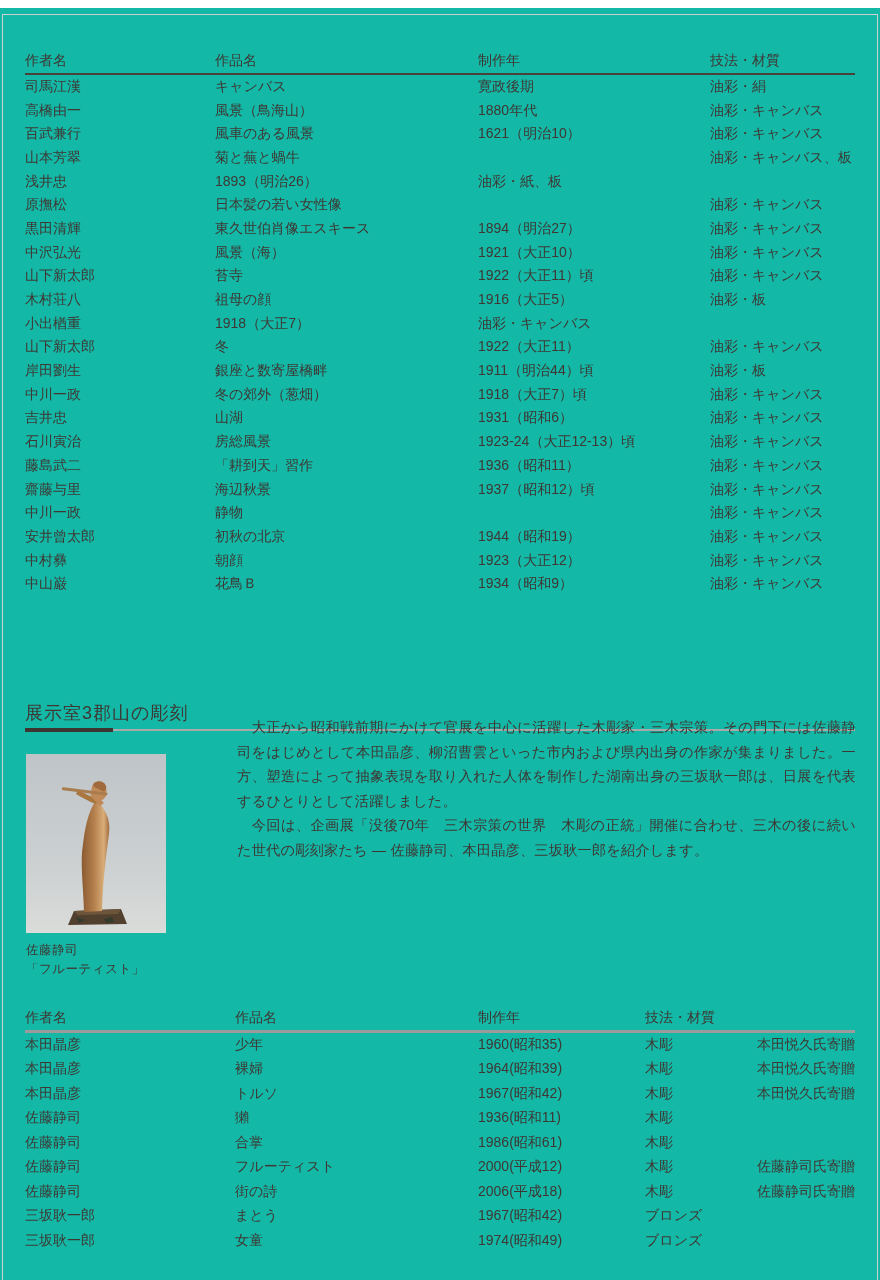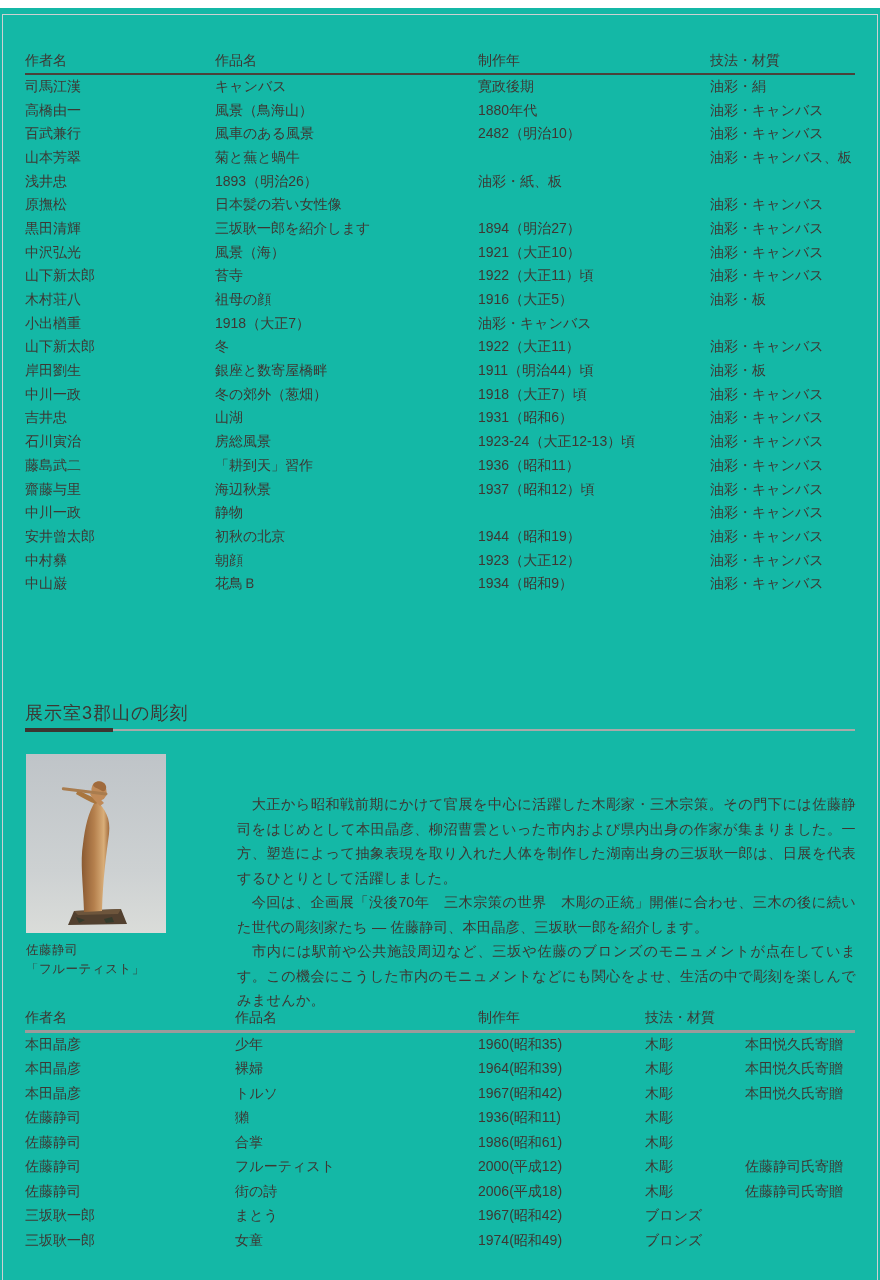--- a/index.html
+++ b/index.html
@@ -22,37 +22,37 @@
   #paintings{top:44px;}
   #paintings .thead,#paintings .trow{grid-template-columns:190px 263px 232px 1fr;}
   #paintings .rule{height:2px;background:#4a423a;margin-top:5px;}
   #paintings .trow{height:23.7px;}
 
   
   #sculptures{top:1001px;}
   #sculptures .thead,#sculptures .trow{grid-template-columns:210px 243px 167px 100px 1fr;}
   #sculptures .rule{height:2.5px;background:#9b9b9b;margin-top:5px;}
   #sculptures .trow{height:24.5px;}
-  #sculptures .tcell.c4,#sculptures .hcell.c4{text-align:left;}
+  #sculptures .tcell.c4,#sculptures .hcell.c4{text-align:right;}
 
   
   .section-head{position:absolute;top:694px;left:25px;width:830px;}
   .section-line{display:flex;font-size:18px;line-height:22px;letter-spacing:1px;}
   .head-underline{position:relative;height:5px;margin-top:4px;}
   .head-underline .thick{position:absolute;left:0;top:0;width:88px;height:4px;background:#3c3530;}
   .head-underline .thin{position:absolute;left:88px;right:0;top:1px;height:1.5px;background:#a9a9a9;}
 
   
   .figure{position:absolute;left:26px;top:746px;width:150px;}
   .photo{width:140px;height:179px;display:block;}
   .caption{font-size:12.5px;line-height:19px;margin-top:8px;letter-spacing:0.5px;}
 
   
   .bodytext{
-    position:absolute;left:237px;top:784px;width:619px;
+    position:absolute;left:237px;top:707px;width:619px;
     font-size:14.2px;line-height:24.5px;text-align:justify;
     letter-spacing:0.2px;
   }
   .bodytext p{margin:0;}
 </style>
 </head>
 <body>
 
 <div class="page">
   <div class="page-edge"></div>
@@ -74,21 +74,21 @@
         </div>
         <div class="trow">
           <div class="tcell c0">高橋由一</div>
           <div class="tcell c1">風景（鳥海山）</div>
           <div class="tcell c2">1880年代</div>
           <div class="tcell c3">油彩・キャンバス</div>
         </div>
         <div class="trow">
           <div class="tcell c0">百武兼行</div>
           <div class="tcell c1">風車のある風景</div>
-          <div class="tcell c2">2482（明治10）</div>
+          <div class="tcell c2">1621（明治10）</div>
           <div class="tcell c3">油彩・キャンバス</div>
         </div>
         <div class="trow">
           <div class="tcell c0">山本芳翠</div>
           <div class="tcell c1">菊と蕪と蝸牛</div>
           <div class="tcell c2"></div>
           <div class="tcell c3">油彩・キャンバス、板</div>
         </div>
         <div class="trow">
           <div class="tcell c0">浅井忠</div>
@@ -96,21 +96,21 @@
           <div class="tcell c3">油彩・紙、板</div>
         </div>
         <div class="trow">
           <div class="tcell c0">原撫松</div>
           <div class="tcell c1">日本髪の若い女性像</div>
           <div class="tcell c2"></div>
           <div class="tcell c3">油彩・キャンバス</div>
         </div>
         <div class="trow">
           <div class="tcell c0">黒田清輝</div>
-          <div class="tcell c1">三坂耿一郎を紹介します</div>
+          <div class="tcell c1">東久世伯肖像エスキース</div>
           <div class="tcell c2">1894（明治27）</div>
           <div class="tcell c3">油彩・キャンバス</div>
         </div>
         <div class="trow">
           <div class="tcell c0">中沢弘光</div>
           <div class="tcell c1">風景（海）</div>
           <div class="tcell c2">1921（大正10）</div>
           <div class="tcell c3">油彩・キャンバス</div>
         </div>
         <div class="trow">
@@ -243,21 +243,20 @@
     </svg>
     <figcaption class="caption">
       <div>佐藤静司</div>
       <div>「フルーティスト」</div>
     </figcaption>
   </figure>
 
   <div class="bodytext">
     <p>　大正から昭和戦前期にかけて官展を中心に活躍した木彫家・三木宗策。その門下には佐藤静司をはじめとして本田晶彦、柳沼曹雲といった市内および県内出身の作家が集まりました。一方、塑造によって抽象表現を取り入れた人体を制作した湖南出身の三坂耿一郎は、日展を代表するひとりとして活躍しました。</p>
     <p>　今回は、企画展「没後70年　三木宗策の世界　木彫の正統」開催に合わせ、三木の後に続いた世代の彫刻家たち ― 佐藤静司、本田晶彦、三坂耿一郎を紹介します。</p>
-    <p>　市内には駅前や公共施設周辺など、三坂や佐藤のブロンズのモニュメントが点在しています。この機会にこうした市内のモニュメントなどにも関心をよせ、生活の中で彫刻を楽しんでみませんか。</p>
   </div>
 
   <div class="tbl" id="sculptures">
     <div class="thead">
       <div class="hcell c0">作者名</div>
       <div class="hcell c1">作品名</div>
       <div class="hcell c2">制作年</div>
       <div class="hcell c3">技法・材質</div>
       <div class="hcell c4"></div>
     </div>

